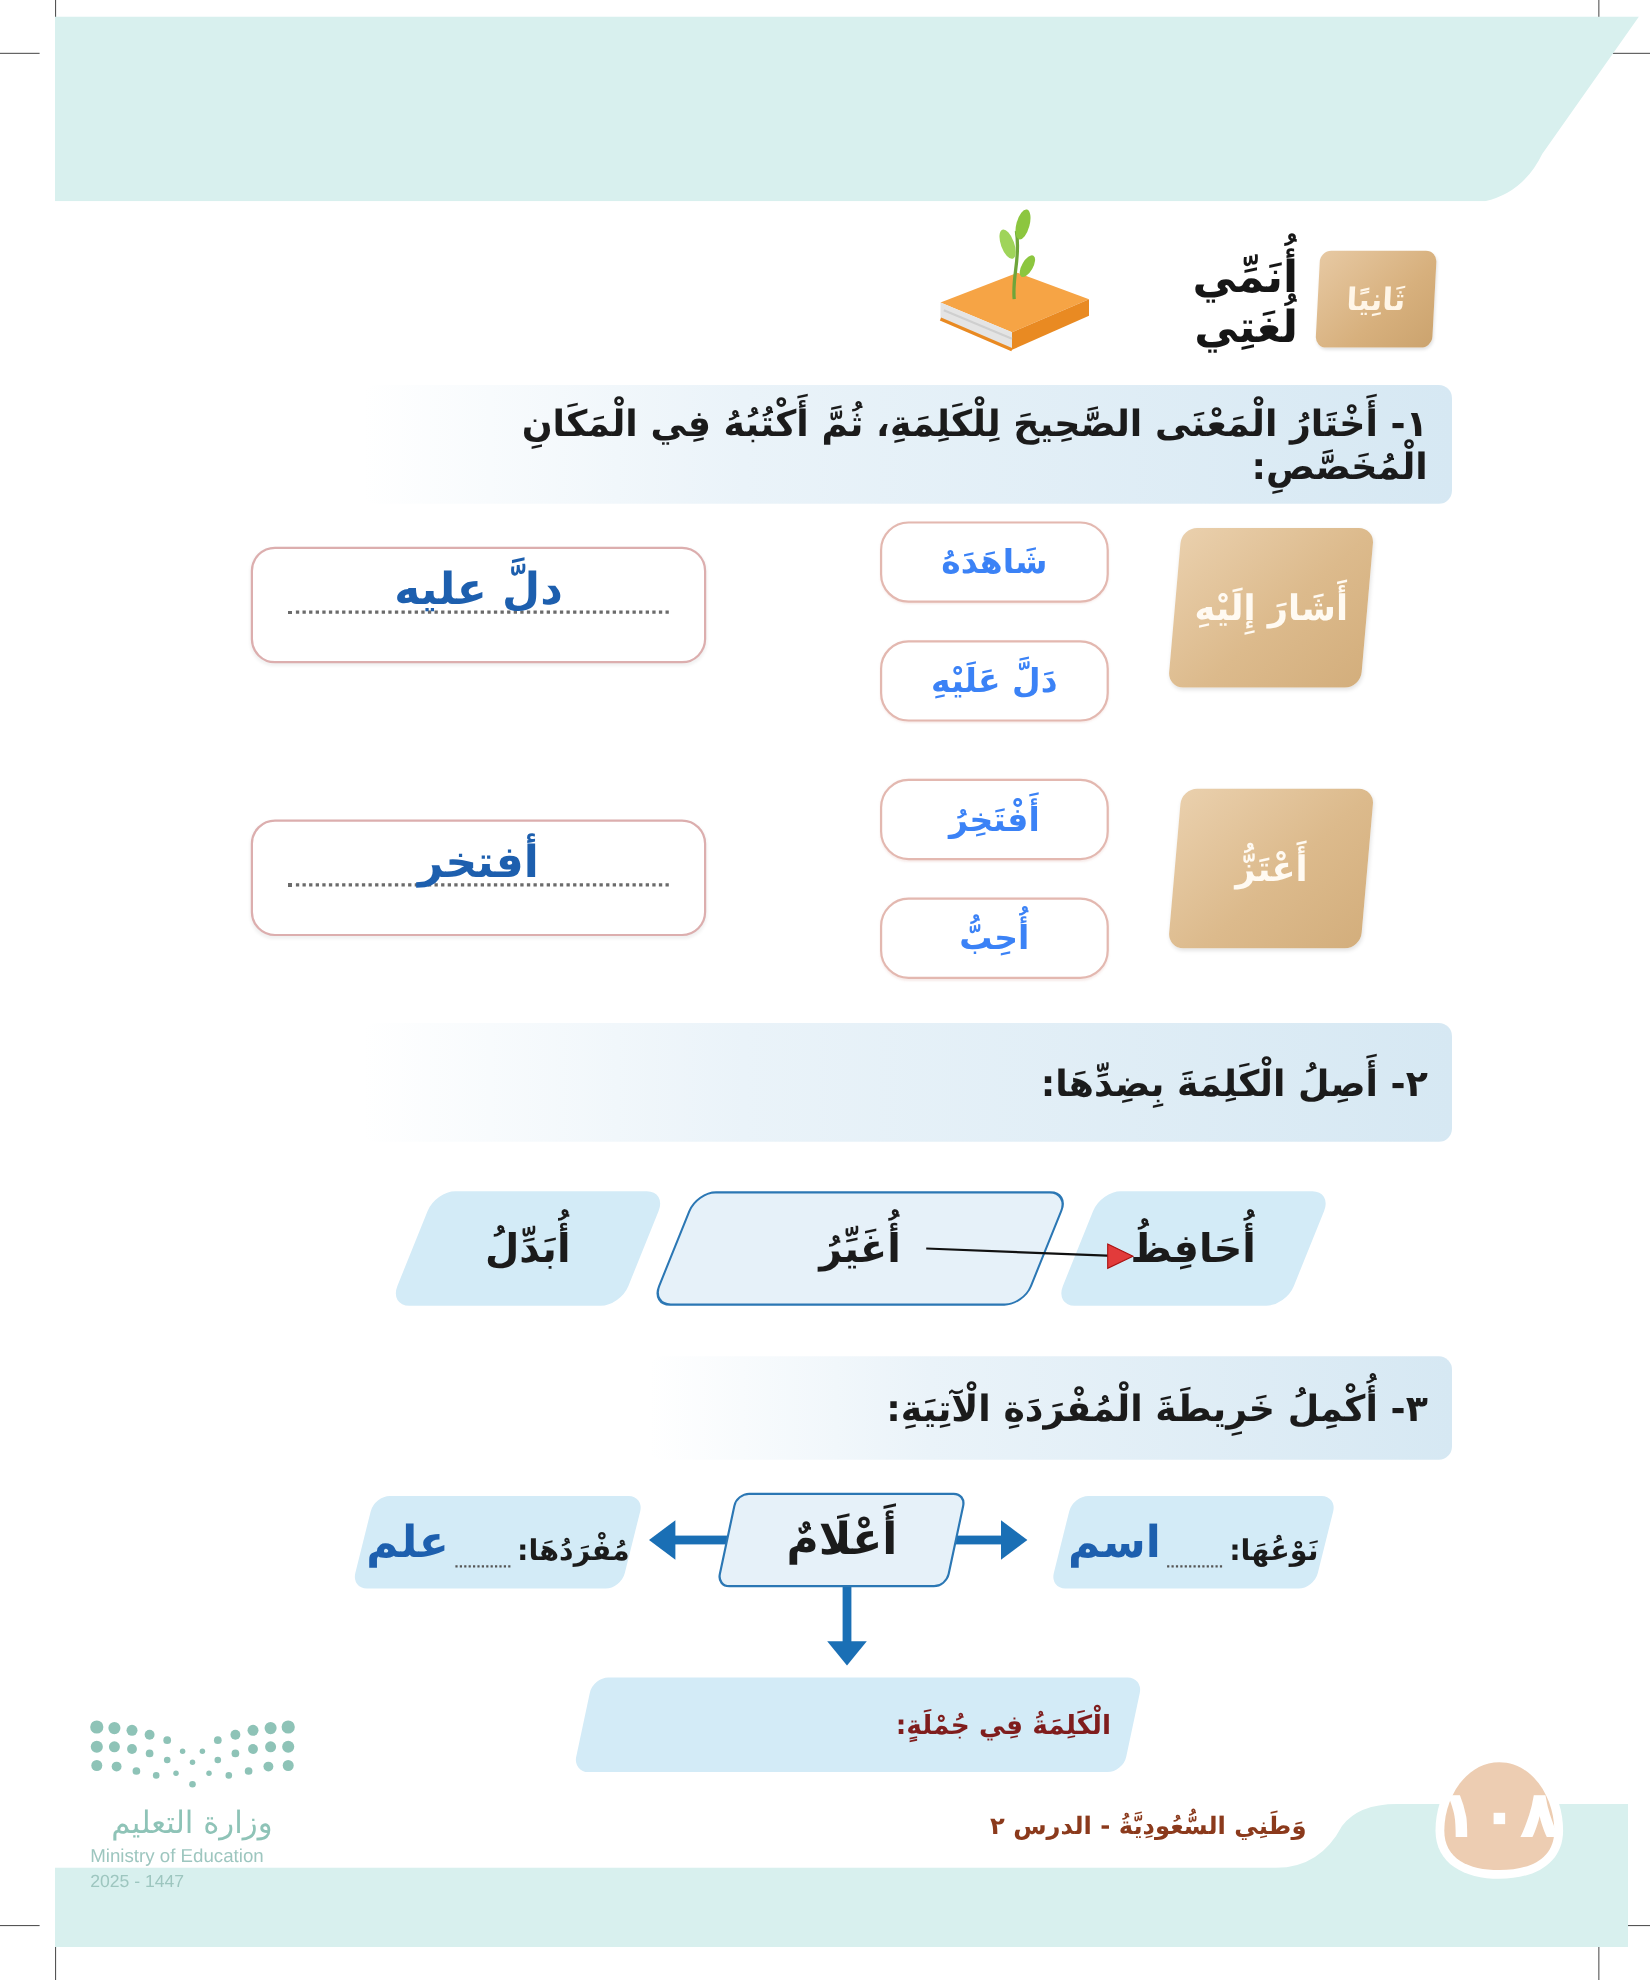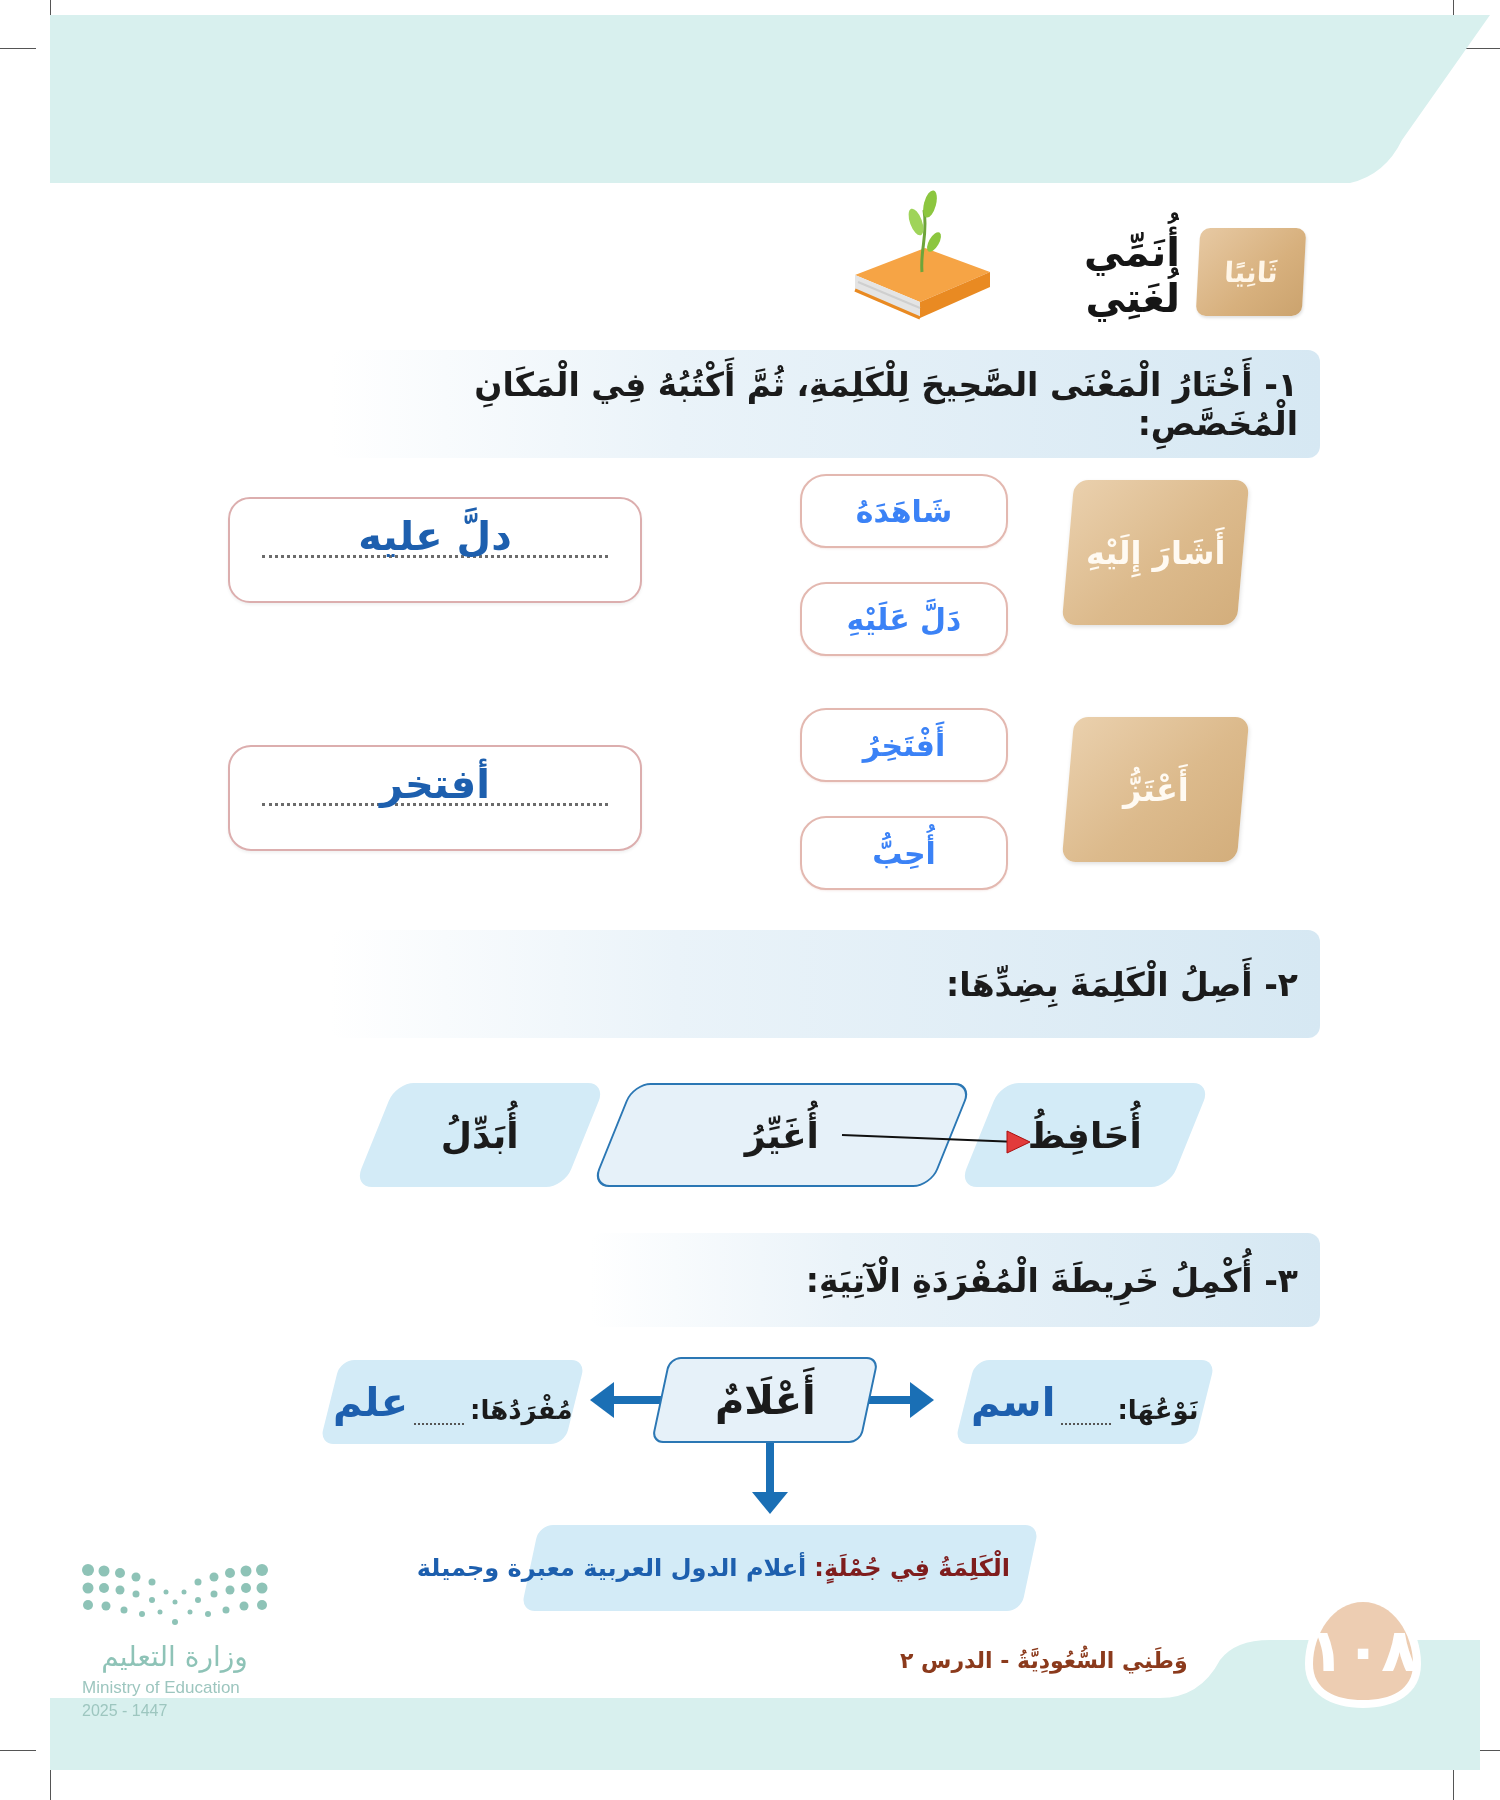--- a/index.html
+++ b/index.html
@@ -187,21 +187,21 @@
 
 <div class="abs word-card" style="left:1068px;top:717px;">
   <span>أَعْتَزُّ</span>
 </div>
 <div class="abs opt-pill" style="left:800px;top:708px;">
   <span>أَفْتَخِرُ</span>
 </div>
 <div class="abs opt-pill" style="left:800px;top:816px;">
   <span>أُحِبُّ</span>
 </div>
-<div class="abs answer-box" style="left:228px;top:745px;border-radius:23px;">
+<div class="abs answer-box" style="left:228px;top:745px;">
   <div class="answer-dots"></div>
   <div class="answer-text rtl">أفتخر</div>
 </div>
 
 <div class="abs q-bar q2 rtl">
   <span>٢- أَصِلُ الْكَلِمَةَ بِضِدِّهَا:</span>
 </div>
 
 <div class="abs ant-pill" style="left:375px;top:1083px;width:210px;">
   <span>أُبَدِّلُ</span>
@@ -247,21 +247,20 @@
   <div class="inner">
     <span>نَوْعُهَا:</span>
     <span class="map-dots"></span>
     <span class="map-answer">اسم</span>
   </div>
 </div>
 
 <div class="abs sentence-bar"></div>
 <div class="abs sentence-text">
   <span class="sentence-label">الْكَلِمَةُ فِي جُمْلَةٍ:</span>
-  <span class="sentence-answer">أعلام الدول العربية معبرة وجميلة</span>
 </div>
 
 <svg class="abs footer-band" viewBox="0 0 1430 130" preserveAspectRatio="none">
   <path d="M0 58 H1110 Q1150 58 1170 20 Q1185 0 1220 0 H1430 V130 H0 Z" fill="#d8f0ee"></path>
 </svg>
 <svg class="abs" style="left:1297px;top:1590px;width:132px;height:122px;z-index:2;" viewBox="0 0 132 122">
   <path d="M66 4 C30 4 8 40 8 74 C8 104 34 118 66 118 C98 118 124 104 124 74 C124 40 102 4 66 4 Z" fill="#ffffff"></path>
   <path d="M66 12 C36 12 16 44 16 74 C16 100 38 110 66 110 C94 110 116 100 116 74 C116 44 96 12 66 12 Z" fill="#edcdb2"></path>
 </svg>
 <div class="abs page-number">١٠٨</div>

